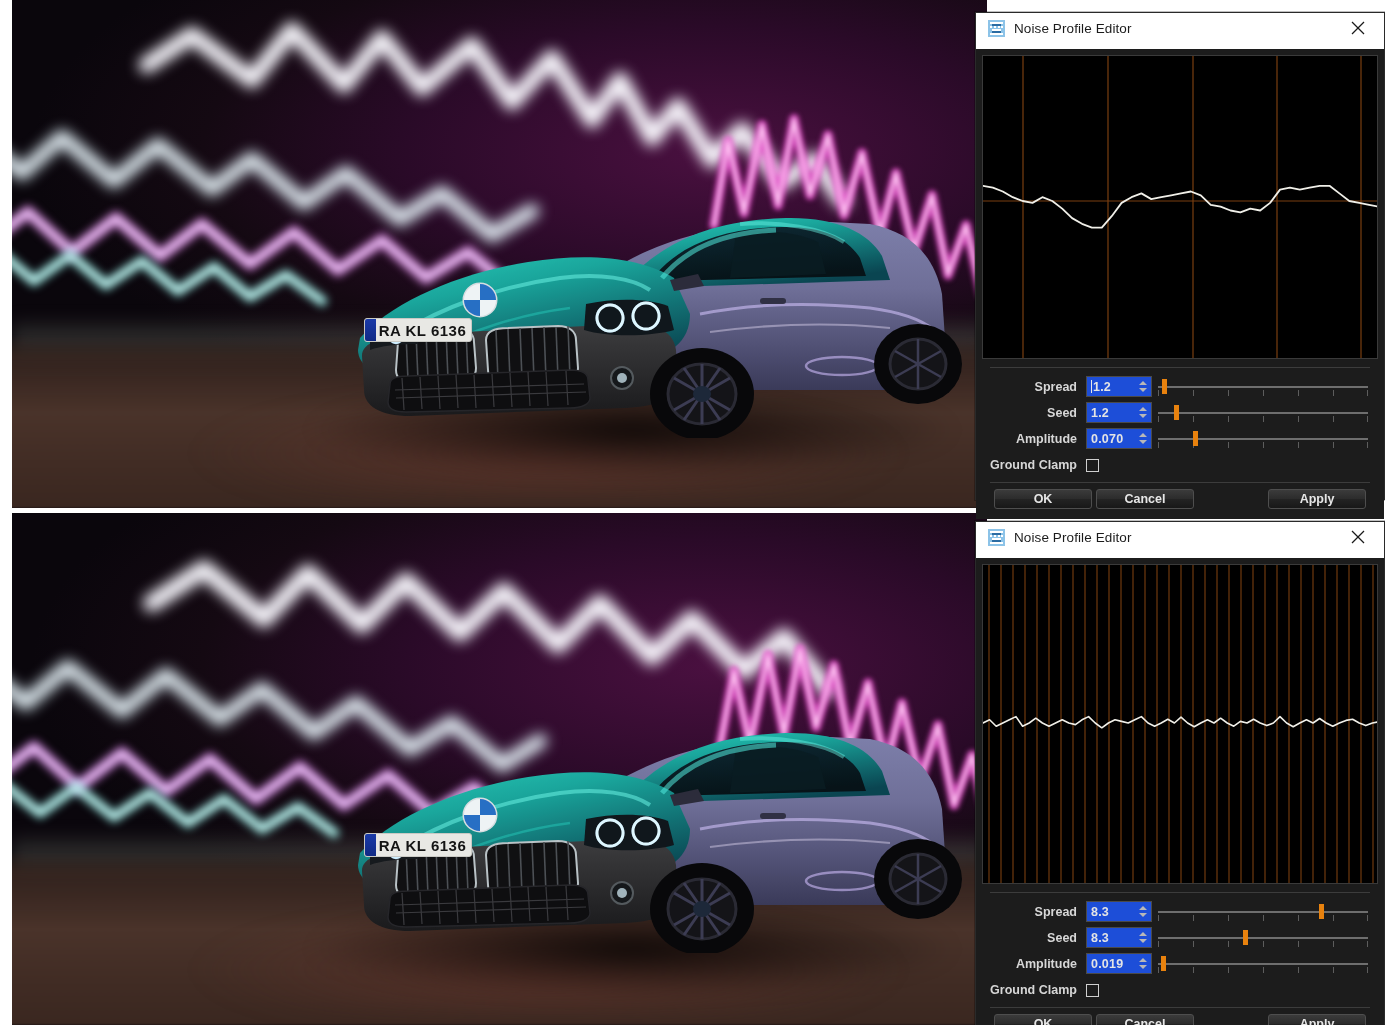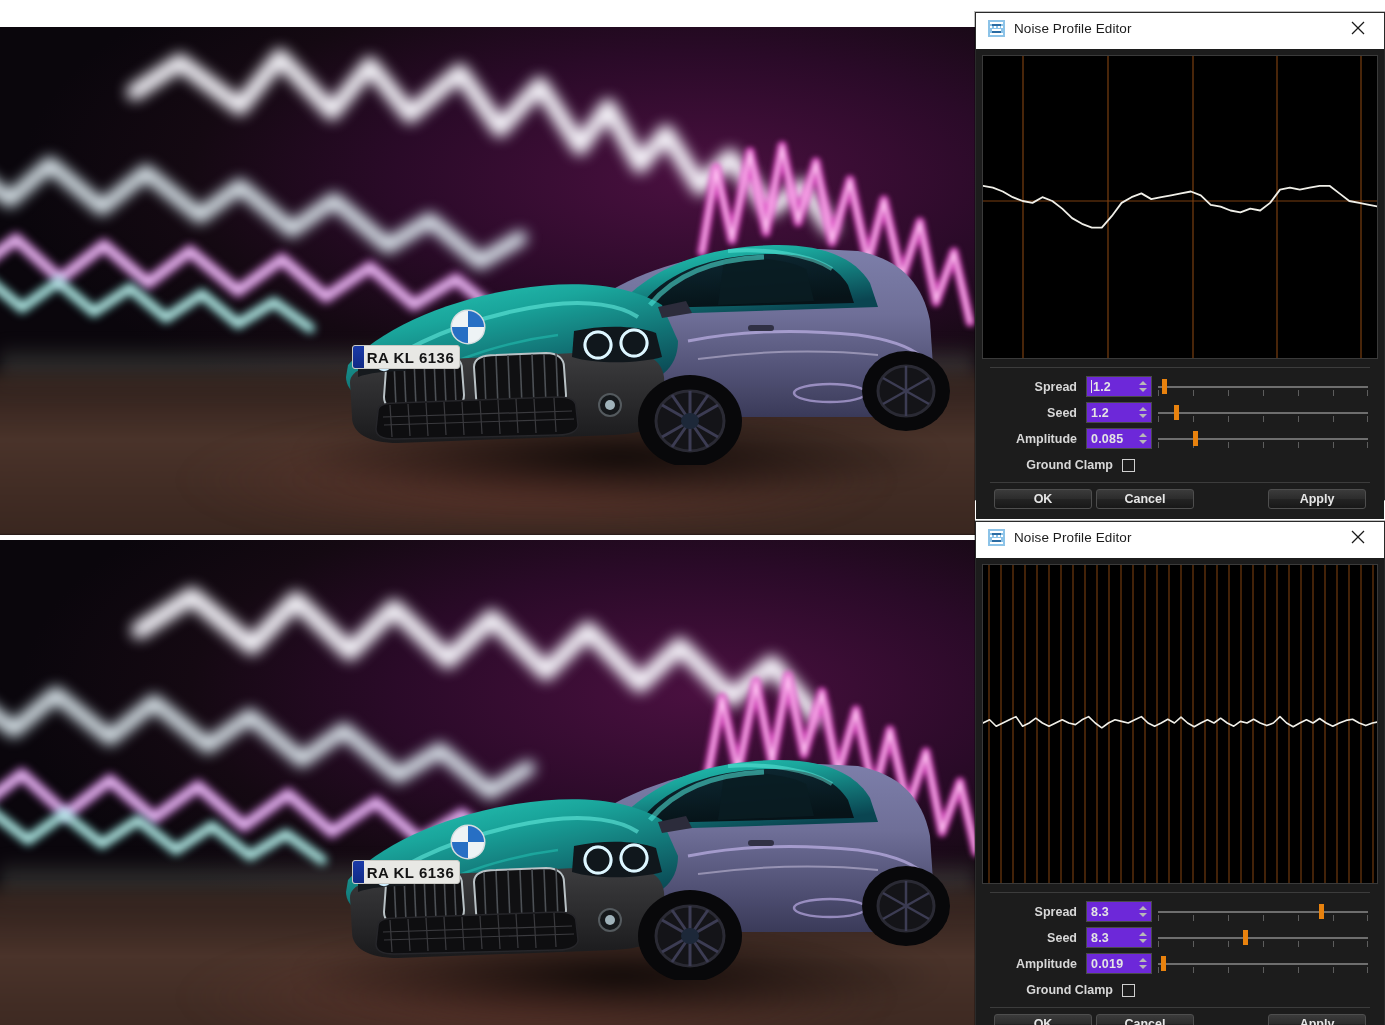--- a/index.html
+++ b/index.html
@@ -5,21 +5,21 @@
   * { box-sizing: border-box; margin: 0; padding: 0; }
   html, body {
     width: 1385px; height: 1025px;
     overflow: hidden;
     background: #ffffff;
     font-family: "Liberation Sans", sans-serif;
   }
   .stage { position: relative; width: 1385px; height: 1025px; background:#fff; }
 
   
-  .viewport { position: absolute; left: 0; overflow: hidden; margin-top: 27px; }
+  .viewport { position: absolute; left: 12px; overflow: hidden; }
   .vp-top    { top: 0;   width: 975px; height: 508px; }
   .vp-bottom { top: 513px; width: 975px; height: 512px; }
 
   .scene { position: absolute; inset: 0; background: #140a14; overflow: hidden; }
 
   
   .bg-grad {
     position: absolute; inset: 0;
     background:
       radial-gradient(ellipse 70% 55% at 72% 30%, #4a1040 0%, #2a0a28 45%, #140912 75%, #0a060c 100%),
@@ -93,21 +93,21 @@
 
   .controls { padding: 6px 8px 4px 8px; font-weight: bold; }
   .sep { height: 1px; background: #3c3c3c; margin: 2px 0 6px 0; }
 
   .row { display: flex; align-items: center; height: 25px; margin-bottom: 1px; }
   .row-label {
     width: 96px; text-align: right; padding-right: 9px;
     font-size: 12.5px; color: #d7d7d7; flex: none;
   }
   .spin {
-    width: 66px; height: 21px; background: #6d28d9; border: 1px solid #4a4a4a;
+    width: 66px; height: 21px; background: #1d4ed8; border: 1px solid #4a4a4a;
     display: flex; align-items: stretch; flex: none; position: relative;
   }
   .spin-val {
     flex: 1; font-size: 12.5px; color: #e4e4e4; display: flex; align-items: center;
     padding-left: 4px; letter-spacing: .2px;
   }
   .spin.focused .spin-val::before {
     content: ""; display: inline-block; width: 1px; height: 13px;
     background: #e8e8e8; margin-right: 1px;
   }
@@ -126,21 +126,21 @@
   .slider-ticks { position: absolute; left: 0; right: 2px; top: 14px; height: 7px; }
   .slider-ticks i {
     position: absolute; top: 0; width: 1px; height: 6px; background: #5d5d5d;
   }
   .slider-handle {
     position: absolute; top: 3px; width: 5px; height: 15px; background: #e8820e;
     transform: translateX(-2px);
   }
 
   .cb-row { display: flex; align-items: center; height: 26px; }
-  .cb-label { width: 96px; text-align: right; padding-right: 9px; font-size: 12.5px; color: #d7d7d7; margin-left: 36px; }
+  .cb-label { width: 96px; text-align: center; padding-right: 9px; font-size: 12.5px; color: #d7d7d7; }
   .checkbox {
     width: 13px; height: 13px; border: 1px solid #cfcfcf; background: #1c1c1c;
   }
 
   .btn-sep { height: 1px; background: #3c3c3c; margin: 4px 0 6px 0; }
   .btn-bar { display: flex; align-items: center; padding: 0 4px 6px 4px; gap: 4px; }
   .btn {
     height: 20px; border: 1px solid #4e4e4e; border-radius: 3px;
     background: linear-gradient(180deg,#3b3b3b 0%, #2c2c2c 48%, #232323 52%, #181818 100%);
     color: #e6e6e6; font-size: 12.5px; display: flex; align-items: center; justify-content: center;
@@ -599,21 +599,21 @@
                 <i style="left:83.3%"></i>
                 <i style="left:99.6%"></i>
             </span>
             <span class="slider-handle" style="left:8.5%"></span>
           </span>
         </div>
 
         <div class="row">
           <span class="row-label">Amplitude</span>
           <span class="spin">
-            <span class="spin-val">0.085</span>
+            <span class="spin-val">0.070</span>
             <span class="spin-arrows">
               <i class="arw up"></i>
               <i class="arw dn"></i>
             </span>
           </span>
           <span class="slider">
             <span class="slider-track"></span>
             <span class="slider-ticks">
               <i style="left:0%"></i>
                 <i style="left:16.6%"></i>

